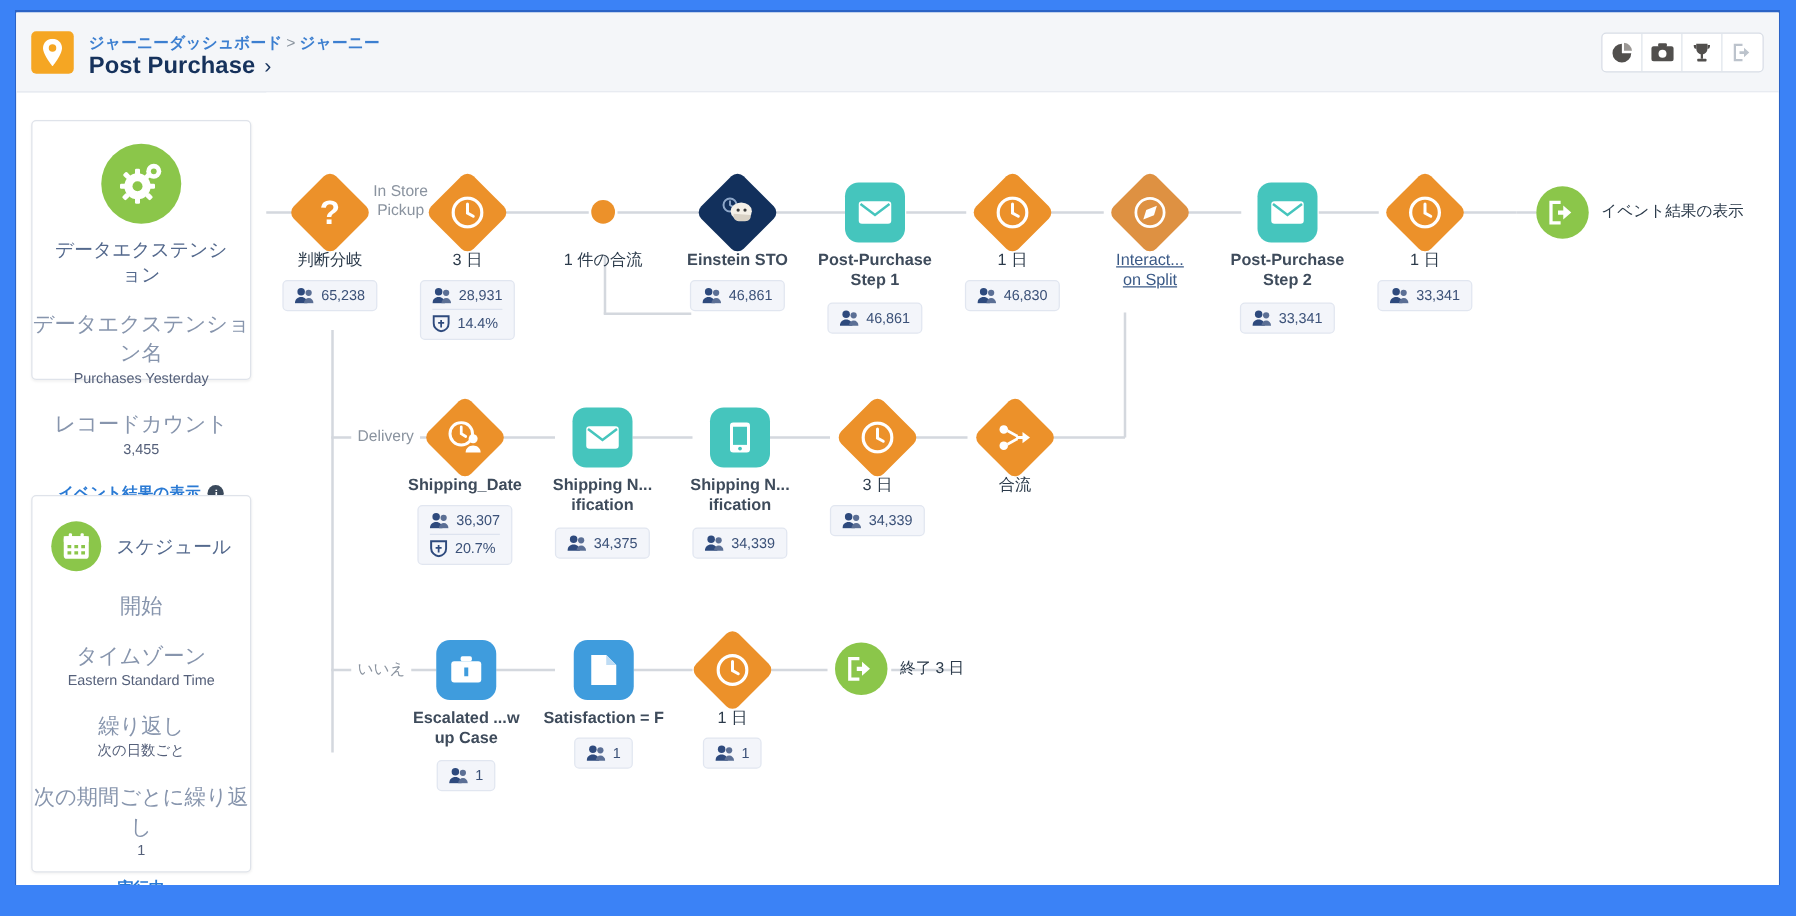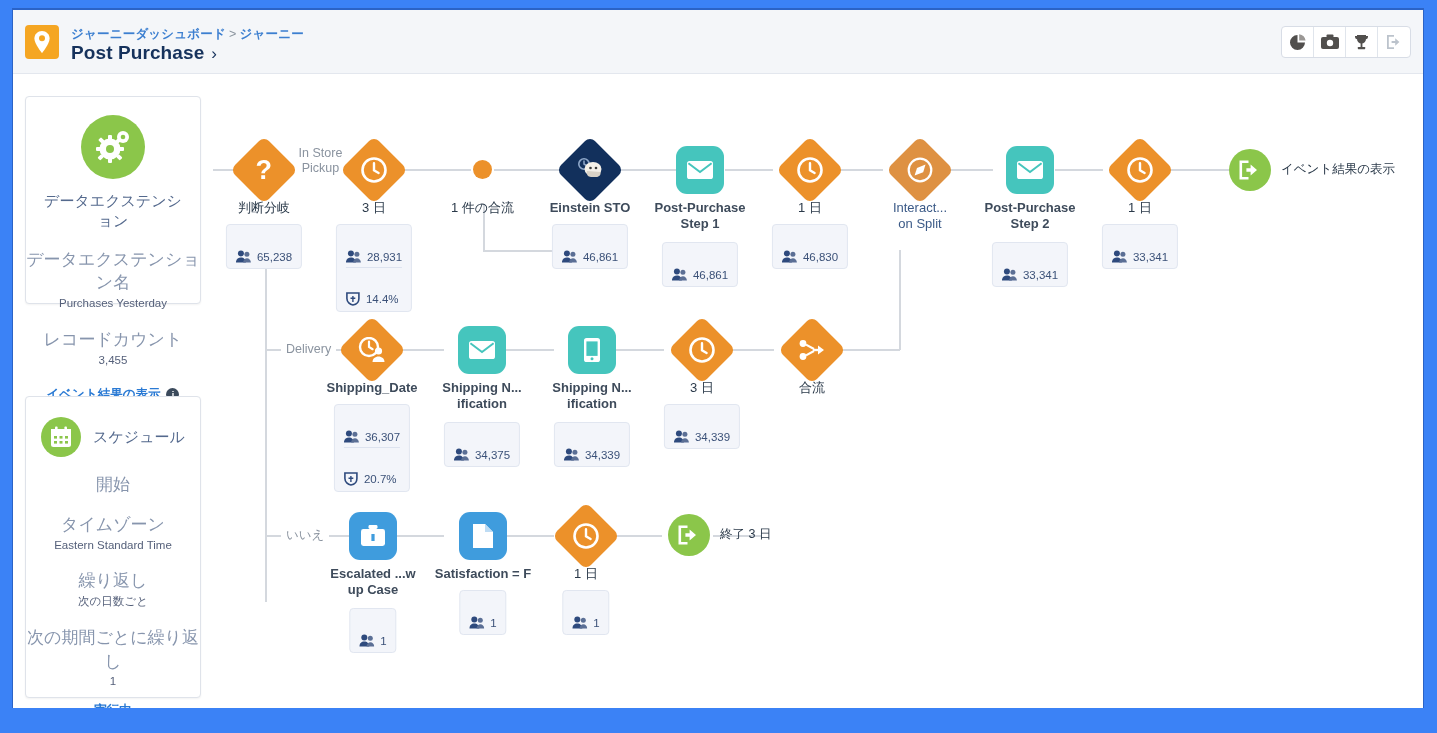--- a/index.html
+++ b/index.html
@@ -133,21 +133,21 @@
     transform: translateX(-50%);
   }
   .node-label.link { color: #3b5a87; font-weight: normal; }
   .node-label.jp { font-weight: normal; color: #2b3a4a; }
 
   .stat {
     position: absolute; background: #f3f5fa; border: 1px solid #e1e6f0;
     border-radius: 4px; padding: 5px 9px; left: 50%; transform: translateX(-50%);
     display: flex; flex-direction: column; gap: 4px; align-items: stretch;
   }
-  .stat .row { display: flex; align-items: center; gap: 6px; white-space: nowrap; margin-top: 20px; }
+  .stat .row { display: flex; align-items: center; gap: 6px; white-space: nowrap; }
   .stat .val { font-size: 11.5px; color: #3b5178; }
   .stat .divider { height: 1px; background: #dde3ef; }
 
   .path-label {
     position: absolute; font-size: 12.5px; color: #8a939f; background: #fff;
     padding: 0 5px; line-height: 1.2; text-align: center;
   }
   .end-label {
     position: absolute; font-size: 12.5px; color: #2b3a4a; white-space: nowrap;
   }
@@ -428,21 +428,21 @@
       </div>
     </div>
 
     <div class="node" style="left:683px;top:72px;">
       <div class="diamond d-orange-light">
         <svg width="26" height="26" viewBox="0 0 26 26">
                 <circle cx="13" cy="13" r="11.3" fill="none" stroke="#fff" stroke-width="2.2"></circle>
                 <path d="M18.5 7.5L10 11l-2.4 7.6 8.6-3.4z" fill="#fff"></path>
               </svg>
       </div>
-      <div class="node-label link" style="top:54px;">
+      <div class="node-label link" style="top:54px;text-decoration:underline;">
         <span style="white-space:pre-line">Interact...
 on Split</span>
       </div>
     </div>
 
     <div class="node" style="left:793px;top:72px;">
       <div class="sq sq-teal">
         <svg width="28" height="20" viewBox="0 0 28 20">
                 <rect x="1" y="1" width="26" height="18" rx="2.6" fill="#fff"></rect>
                 <path d="M2.4 3.2L14 12 25.6 3.2" fill="none" stroke="#45c5bd" stroke-width="2"></path>

